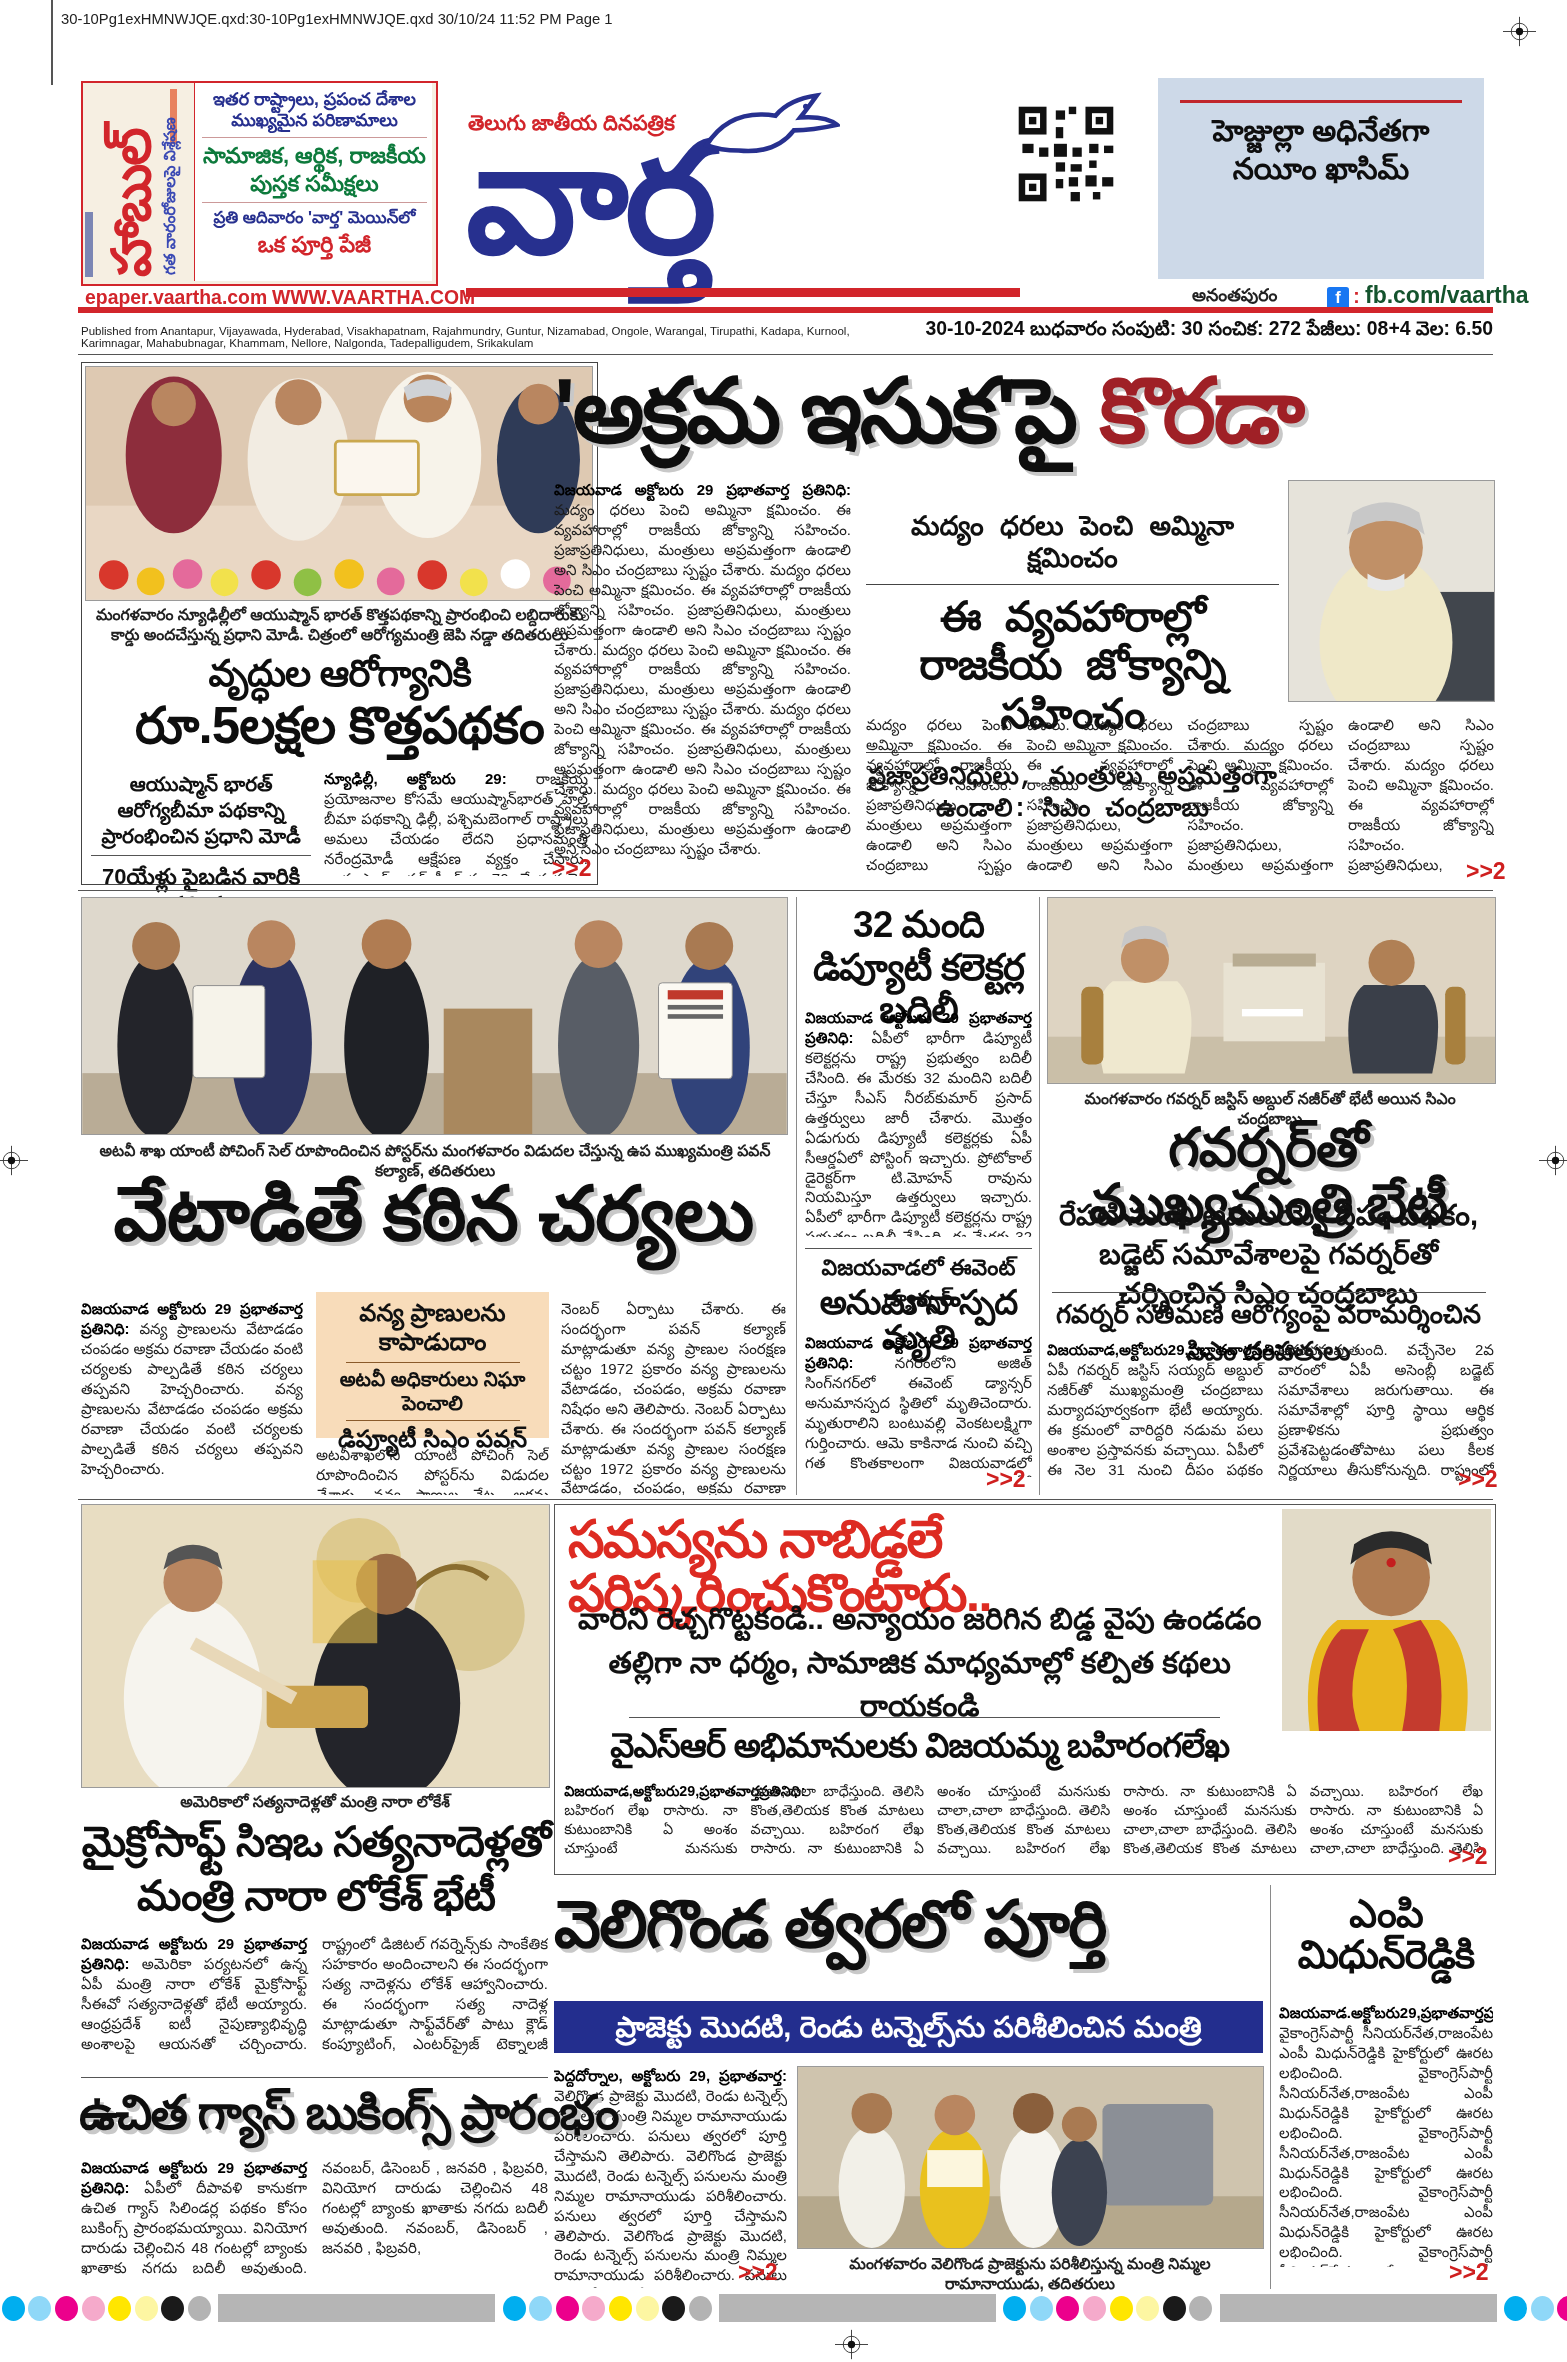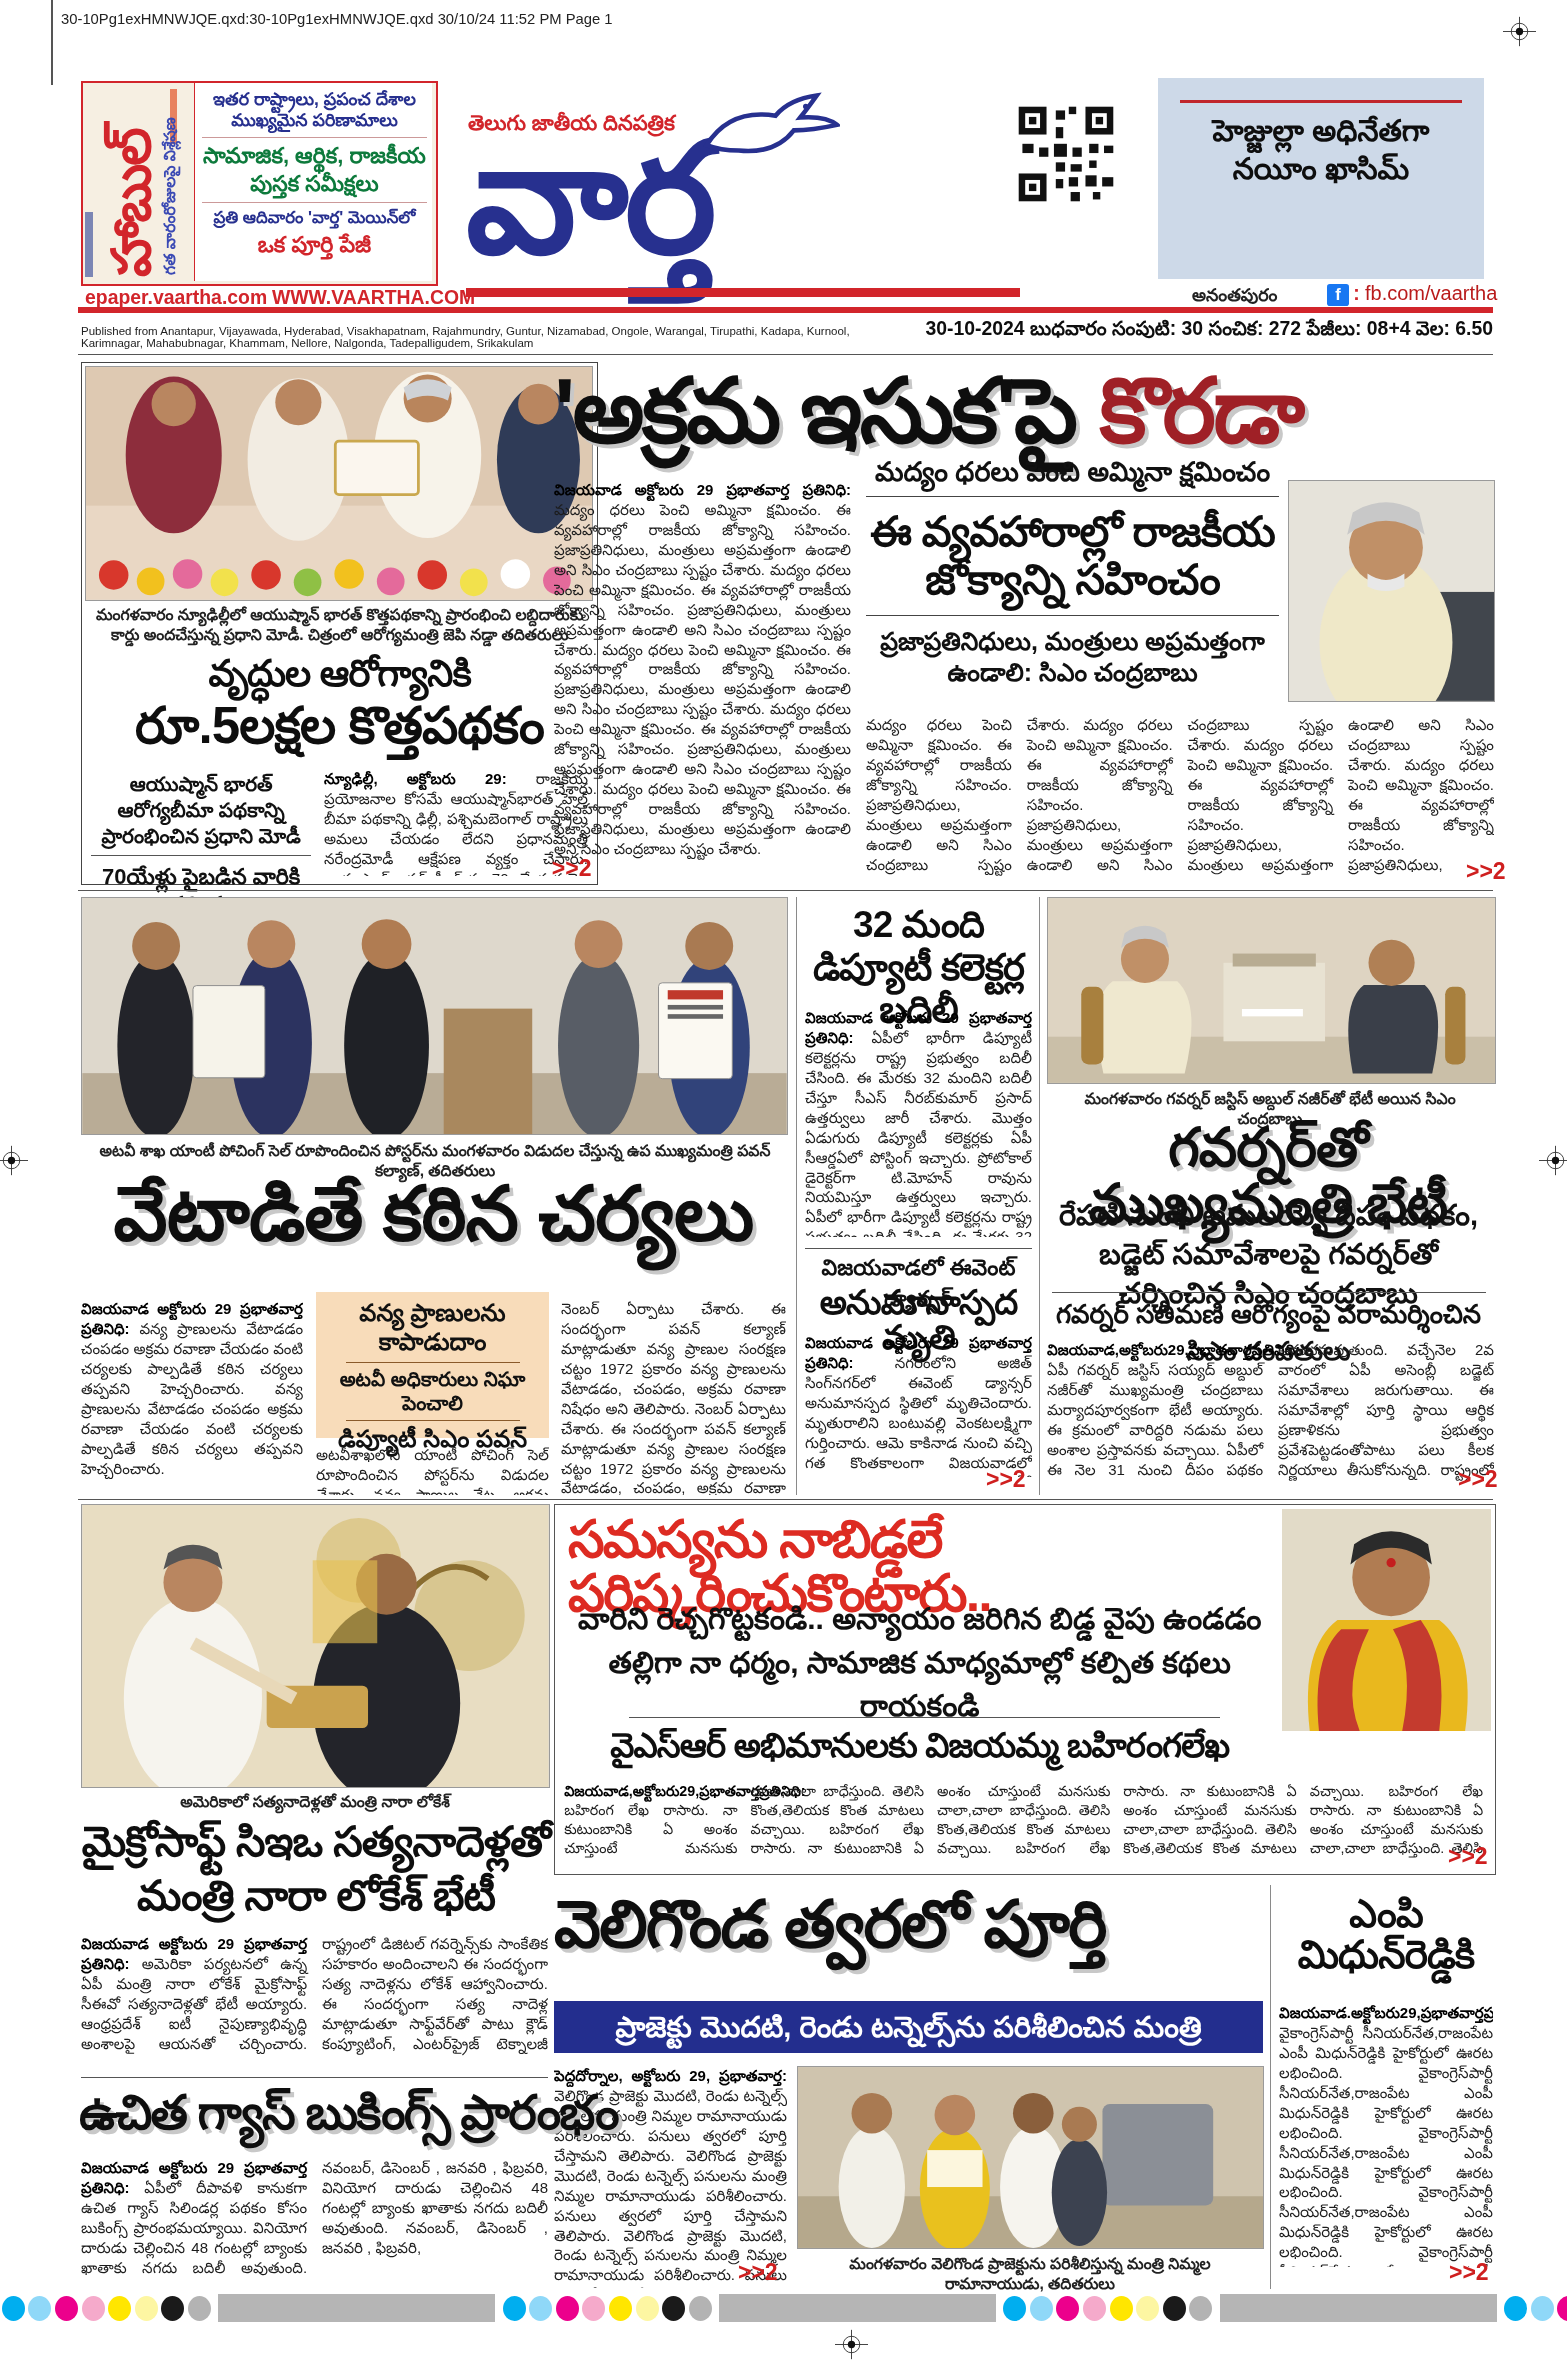--- a/index.html
+++ b/index.html
@@ -96,21 +96,21 @@
       <rect x="15" y="87" width="8" height="8" fill="#111"></rect>
   </svg>
 
   <div class="abs" style="left:1158px;top:78px;width:326px;height:201px;background:#cdd9e8;padding:13px 9.2px;box-sizing:border-box;text-align:center;">
     <div style="border-top:3.7px solid #c0262c;margin:9.2px 13px;"></div>
     <div style="font-size:30px;font-weight:bold;color:#0e0e0e;line-height:1.25;">హెజ్జుల్లా అధినేతగా నయీం ఖాసిమ్</div>
   </div>
   <div class="abs" style="left:1192px;top:285px;font-size:17.5px;font-weight:bold;color:#222;">అనంతపురం</div>
   <div class="abs" style="left:1327px;top:282px;">
     <span style="display:inline-block;width:22px;height:22px;background:#1877f2;color:#fff;font-weight:bold;text-align:center;font-size:16.6px;line-height:22px;border-radius:2.8px;">f</span>
-    <span style="font-size:19.4px;font-weight:bold;color:#d2252b;"> : </span><span style="font-size:20px;font-weight:normal;color:#b91c1c;">fb.com/vaartha</span>
+    <span style="font-size:19.4px;font-weight:bold;color:#d2252b;"> : </span><span style="font-size:23px;font-weight:bold;color:#14532d;">fb.com/vaartha</span>
   </div>
 
   <div class="abs" style="left:78px;top:307px;width:1415px;height:5.5px;background:#d2252b;"></div>
 
   <div class="abs" style="left:81px;top:325px;width:831px;font-size:11.5px;color:#222;">Published from  Anantapur, Vijayawada, Hyderabad, Visakhapatnam, Rajahmundry, Guntur, Nizamabad, Ongole, Warangal, Tirupathi, Kadapa, Kurnool, Karimnagar, Mahabubnagar, Khammam, Nellore, Nalgonda, Tadepalligudem, Srikakulam</div>
   <div class="abs" style="left:923px;top:317px;width:570px;text-align:right;font-size:19.4px;font-weight:bold;color:#0e0e0e;">30-10-2024 బుధవారం సంపుటి: 30 సంచిక: 272 పేజీలు: 08+4 వెల: 6.50</div>
   <div class="abs hrule" style="left:78px;top:354px;width:1415px;"></div>
 
   <div class="abs" style="left:81px;top:362px;width:515px;height:521px;border:1.8px solid #444;">
     <div class="ph" style="left:2.8px;top:2.8px;width:506px;height:233px;">
@@ -158,21 +158,21 @@
 
   <div class="abs" style="left:554px;top:365px;width:941px;white-space:nowrap;">
     <span class="hd shad" style="font-size:90px;letter-spacing:-2.8px;">'అక్రమ ఇసుక'పై</span>
     <span class="hd shad" style="font-size:90px;letter-spacing:-2.8px;color:#9f2026;margin-left:20px;">కొరడా</span>
   </div>
 
   <div class="bodytxt abs" style="left:554px;top:480px;width:297px;height:402px;">
     <span class="dl">విజయవాడ అక్టోబరు 29 ప్రభాతవార్త ప్రతినిధి:</span> <span>మద్యం ధరలు పెంచి అమ్మినా క్షమించం. ఈ వ్యవహారాల్లో రాజకీయ జోక్యాన్ని సహించం. ప్రజాప్రతినిధులు, మంత్రులు అప్రమత్తంగా ఉండాలి అని సిఎం చంద్రబాబు స్పష్టం చేశారు. మద్యం ధరలు పెంచి అమ్మినా క్షమించం. ఈ వ్యవహారాల్లో రాజకీయ జోక్యాన్ని సహించం. ప్రజాప్రతినిధులు, మంత్రులు అప్రమత్తంగా ఉండాలి అని సిఎం చంద్రబాబు స్పష్టం చేశారు. మద్యం ధరలు పెంచి అమ్మినా క్షమించం. ఈ వ్యవహారాల్లో రాజకీయ జోక్యాన్ని సహించం. ప్రజాప్రతినిధులు, మంత్రులు అప్రమత్తంగా ఉండాలి అని సిఎం చంద్రబాబు స్పష్టం చేశారు. మద్యం ధరలు పెంచి అమ్మినా క్షమించం. ఈ వ్యవహారాల్లో రాజకీయ జోక్యాన్ని సహించం. ప్రజాప్రతినిధులు, మంత్రులు అప్రమత్తంగా ఉండాలి అని సిఎం చంద్రబాబు స్పష్టం చేశారు. మద్యం ధరలు పెంచి అమ్మినా క్షమించం. ఈ వ్యవహారాల్లో రాజకీయ జోక్యాన్ని సహించం. ప్రజాప్రతినిధులు, మంత్రులు అప్రమత్తంగా ఉండాలి అని సిఎం చంద్రబాబు స్పష్టం చేశారు.</span>
   </div>
 
-  <div class="abs center" style="left:866px;top:456px;width:413px;">
+  <div class="abs center" style="left:866px;top:512px;width:413px;font-family:Liberation Mono, monospace;">
     <div style="font-size:27px;font-weight:600;line-height:1.2;border-bottom:0.9px solid #444;padding-bottom:7.4px;">మద్యం ధరలు పెంచి అమ్మినా క్షమించం</div>
     <div class="hd" style="font-size:42px;line-height:1.15;padding:11px 0;">ఈ వ్యవహారాల్లో రాజకీయ జోక్యాన్ని సహించం</div>
     <div style="border-top:0.9px solid #444;font-size:25px;font-weight:bold;line-height:1.25;padding-top:9.2px;">ప్రజాప్రతినిధులు, మంత్రులు అప్రమత్తంగా ఉండాలి: సిఎం చంద్రబాబు</div>
   </div>
 
   <div class="ph" style="left:1288px;top:480px;width:205px;height:220px;">
     <svg width="205" height="220" viewBox="0 0 222 238">
       <rect width="222" height="238" fill="#e6e3da"></rect>
       <rect x="150" y="120" width="72" height="118" fill="#41464d"></rect>
       <ellipse cx="105" cy="175" rx="72" ry="95" fill="#efe8c8"></ellipse>

